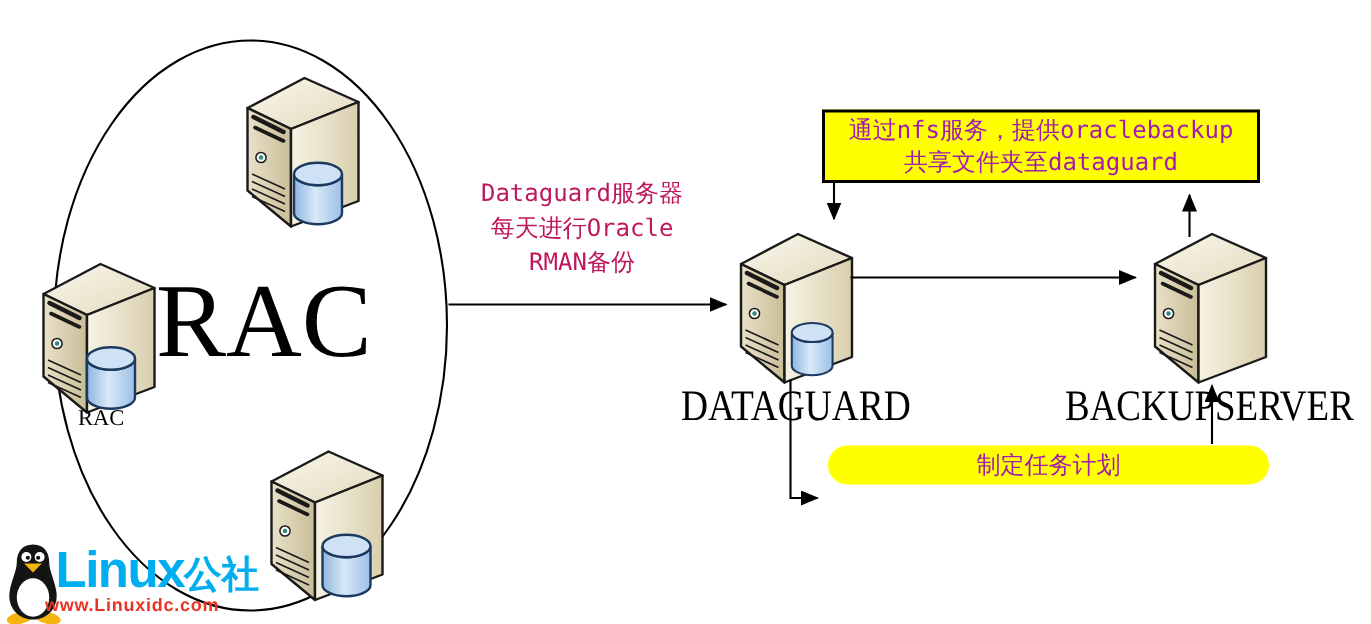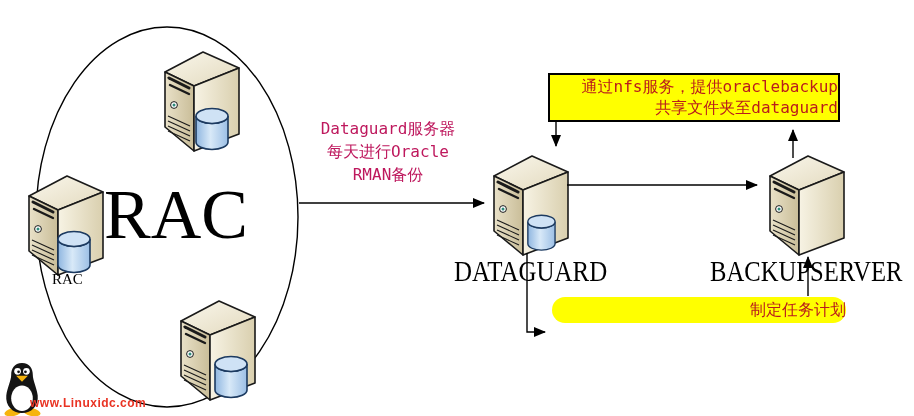--- a/index.html
+++ b/index.html
@@ -7,21 +7,21 @@
          font-family:"Liberation Sans","DejaVu Sans",sans-serif;}
   svg.art{position:absolute;left:0;top:0;}
   .abs{position:absolute;}
   .serif{font-family:"Liberation Serif","DejaVu Serif",serif;color:#000;}
   .big-rac{left:104px;top:180px;font-size:70px;line-height:70px;letter-spacing:0px;}
   .small-rac{left:52px;top:271px;font-size:15px;line-height:16px;}
   .dg-label{left:454px;top:257px;font-size:29px;line-height:29px;transform:scaleX(0.86);transform-origin:left top;white-space:nowrap;}
   .bs-label{left:710px;top:257px;font-size:29px;line-height:29px;transform:scaleX(0.85);transform-origin:left top;white-space:nowrap;}
   .cjk{font-family:"DejaVu Sans Mono","DejaVu Sans",monospace,sans-serif;color:#be185d;}
   .rman-note{left:296px;top:117px;width:184px;text-align:center;font-size:16px;line-height:23px;}
-  .note{background:#ffff00;text-align:right;font-size:16px;color:#b91c1c;}
+  .note{background:#ffff00;text-align:center;font-size:16px;color:#a21caf;}
   .nfs-note{left:548px;top:73px;width:288px;border:2px solid #000;line-height:21px;padding:1px 0 2px 0;}
   .task-note{left:552px;top:297px;width:294px;line-height:22px;padding:2px 0;}
   .wm-brand{left:37px;top:362px;font-weight:bold;font-size:34px;line-height:36px;letter-spacing:-1px;white-space:nowrap;}
   .wm-suffix{font-size:25px;letter-spacing:0;}
   .wm-url{left:30px;top:394px;font-weight:bold;font-size:12px;line-height:18px;letter-spacing:0.5px;}
 </style>
 </head>
 <body>
 
 <div class="stage">
@@ -113,15 +113,18 @@
     <ellipse cx="11" cy="52" rx="9" ry="4" fill="#f6b40e" transform="rotate(-12 11 52)"></ellipse>
     <ellipse cx="30" cy="52" rx="9" ry="4" fill="#f6b40e" transform="rotate(12 30 52)"></ellipse>
     <path d="M20,2 C12,2 9,8 9,14 C9,20 5,27 4,35 C3,45 10,53 20,53 C30,53 37,45 36,35 C35,27 31,20 31,14 C31,8 28,2 20,2 z" fill="#141414"></path>
     <ellipse cx="20" cy="38" rx="11" ry="13" fill="#ffffff"></ellipse>
     <circle cx="15.5" cy="10.5" r="3.4" fill="#ffffff"></circle>
     <circle cx="24.5" cy="10.5" r="3.4" fill="#ffffff"></circle>
     <circle cx="16.5" cy="11" r="1.4" fill="#111"></circle>
     <circle cx="23.5" cy="11" r="1.4" fill="#111"></circle>
     <polygon points="14,15 26,15 20,21" fill="#f6b40e"></polygon>
   </svg>
+  <div class="abs wm-brand" style="color: rgb(0, 174, 239);">
+    <span>Linux</span><span class="wm-suffix">公社</span>
+  </div>
   <div class="abs wm-url" style="color: rgb(233, 51, 35);">www.Linuxidc.com</div>
 
 </div>
 
 </body></html>

